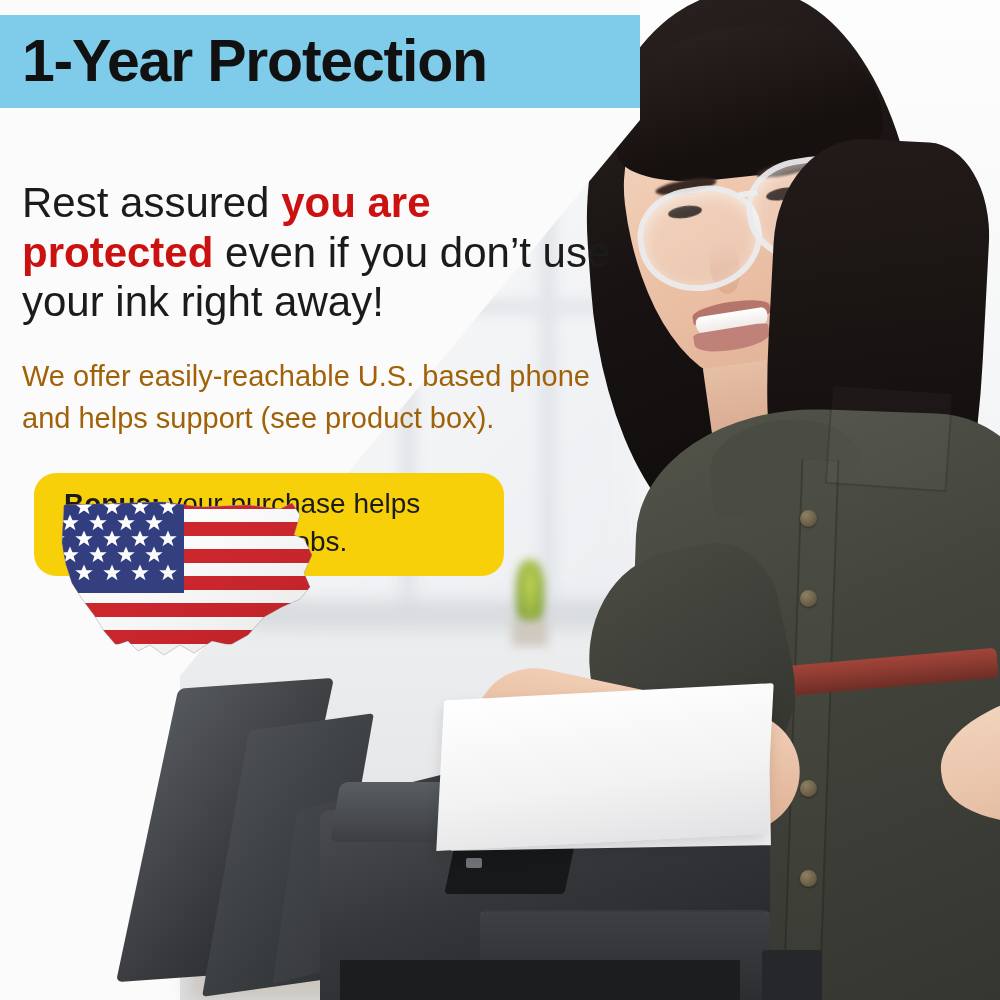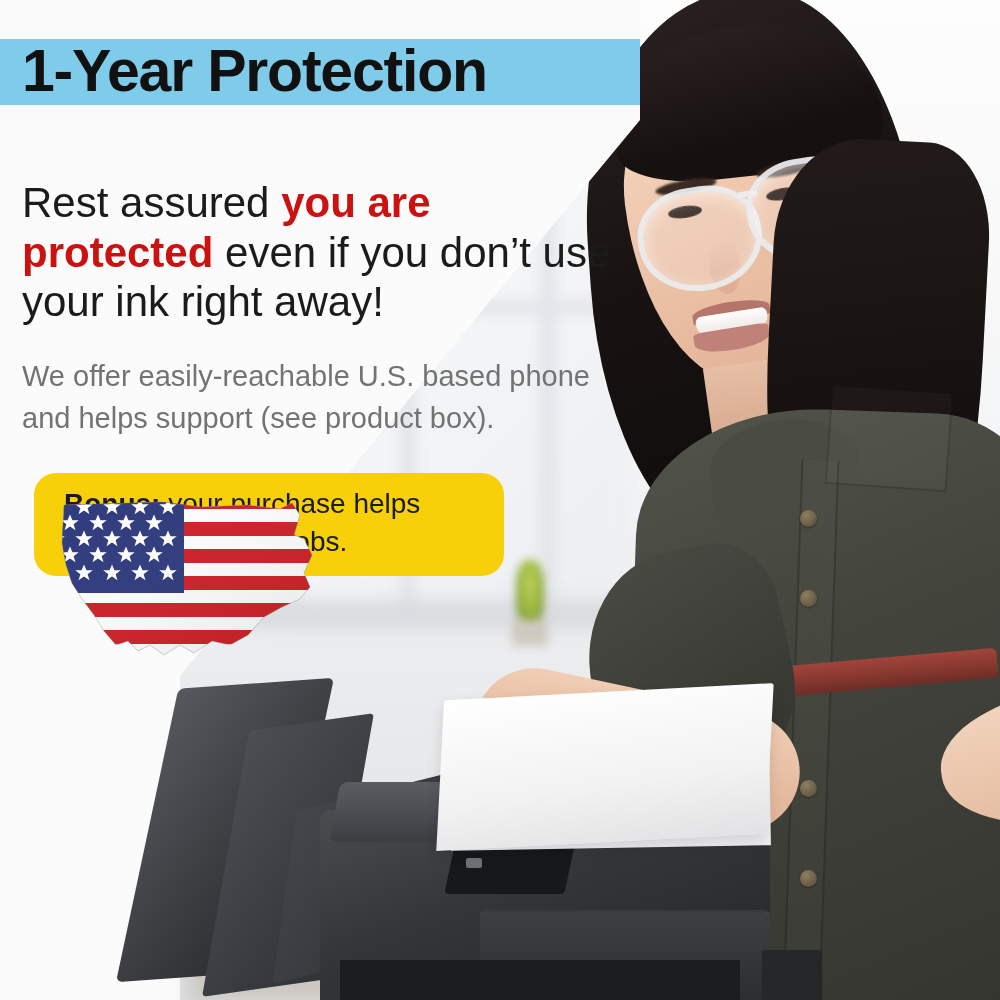--- a/index.html
+++ b/index.html
@@ -516,24 +516,23 @@
     background: #fbfbfb;
     clip-path: polygon(0 0, 640px 0, 640px 120px, 640px 120px, 160px 700px, 0 700px);
   }
 
   
   .banner {
     position: absolute;
     left: 0;
     top: 15px;
     width: 640px;
-    height: 66px;
+    height: 93px;
     background: #7fccea;
     z-index: 6;
-    margin-top: 24px;
   }
   .banner-title {
     position: absolute;
     left: 22px;
     top: 50%;
     transform: translateY(-52%);
     font-size: 59px;
     font-weight: bold;
     color: #111111;
     letter-spacing: -1.2px;
@@ -559,21 +558,21 @@
     font-family: "Liberation Sans", sans-serif;
   }
   .headline .hl-red {
     color: #cc1111;
     font-weight: bold;
   }
   .subtext {
     margin: 28px 0 0 22px;
     font-size: 29px;
     line-height: 1.45;
-    color: #737373;
+    color: #a16207;
     max-width: 640px;
     font-family: "Liberation Sans", sans-serif;
   }
   .bonus-wrap {
     margin: 34px 0 0 34px;
   }
   .bonus-box {
     display: inline-block;
     background: #f7d00a;
     border-radius: 22px;

